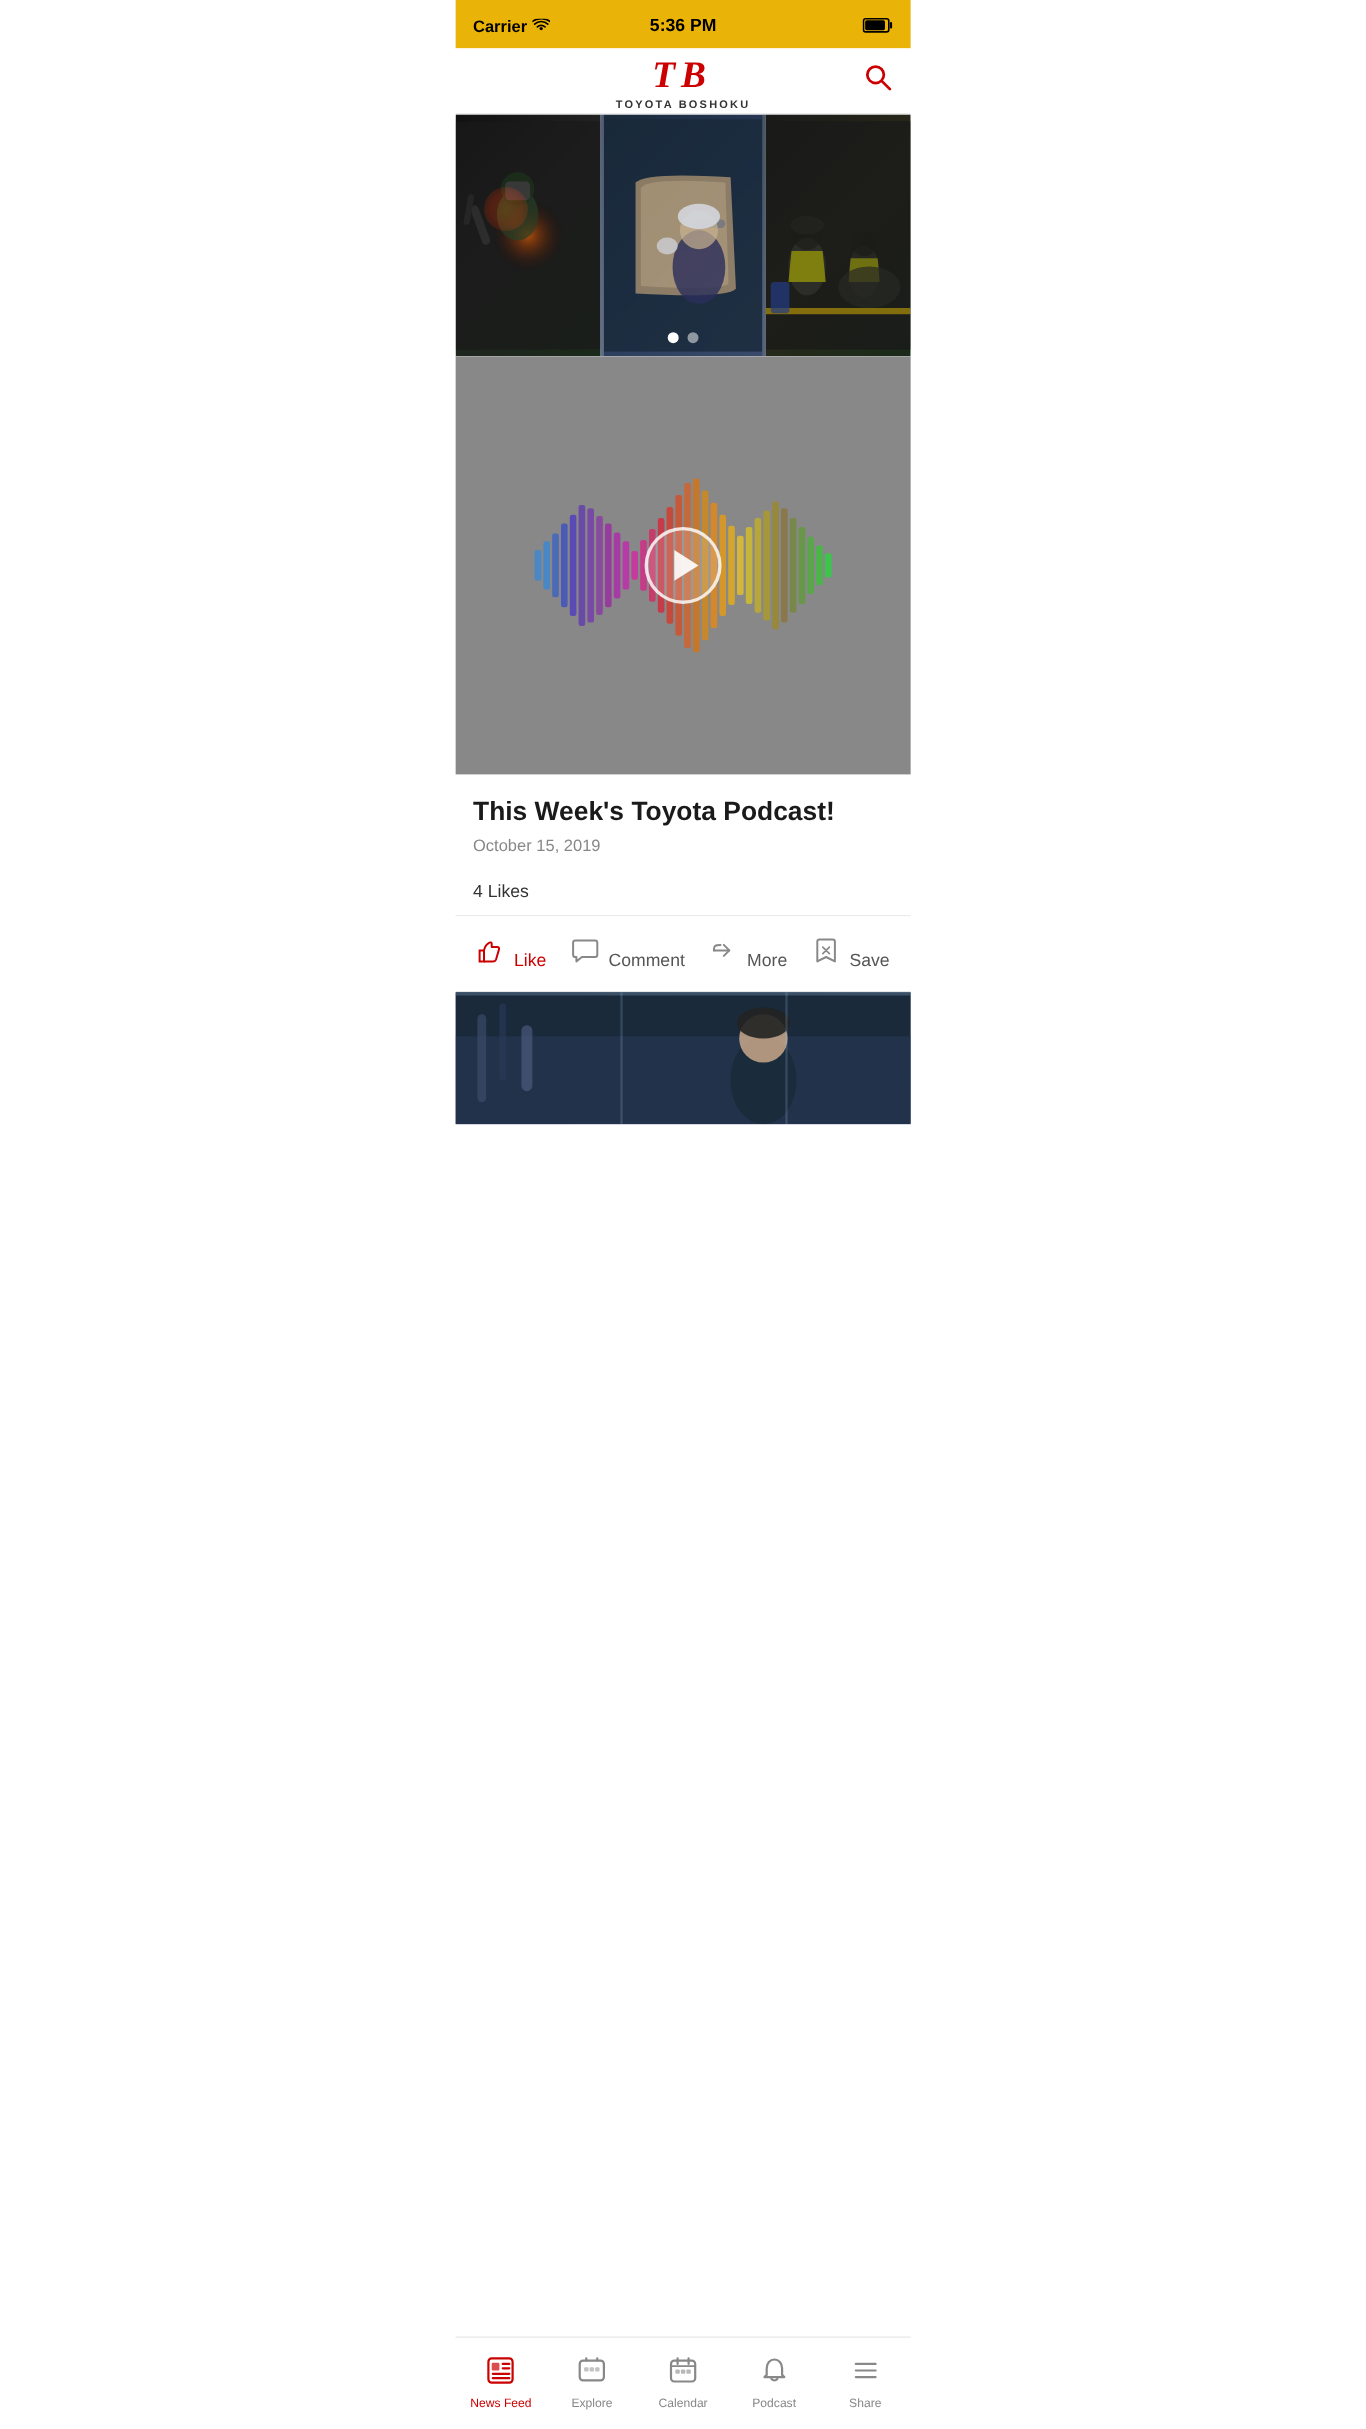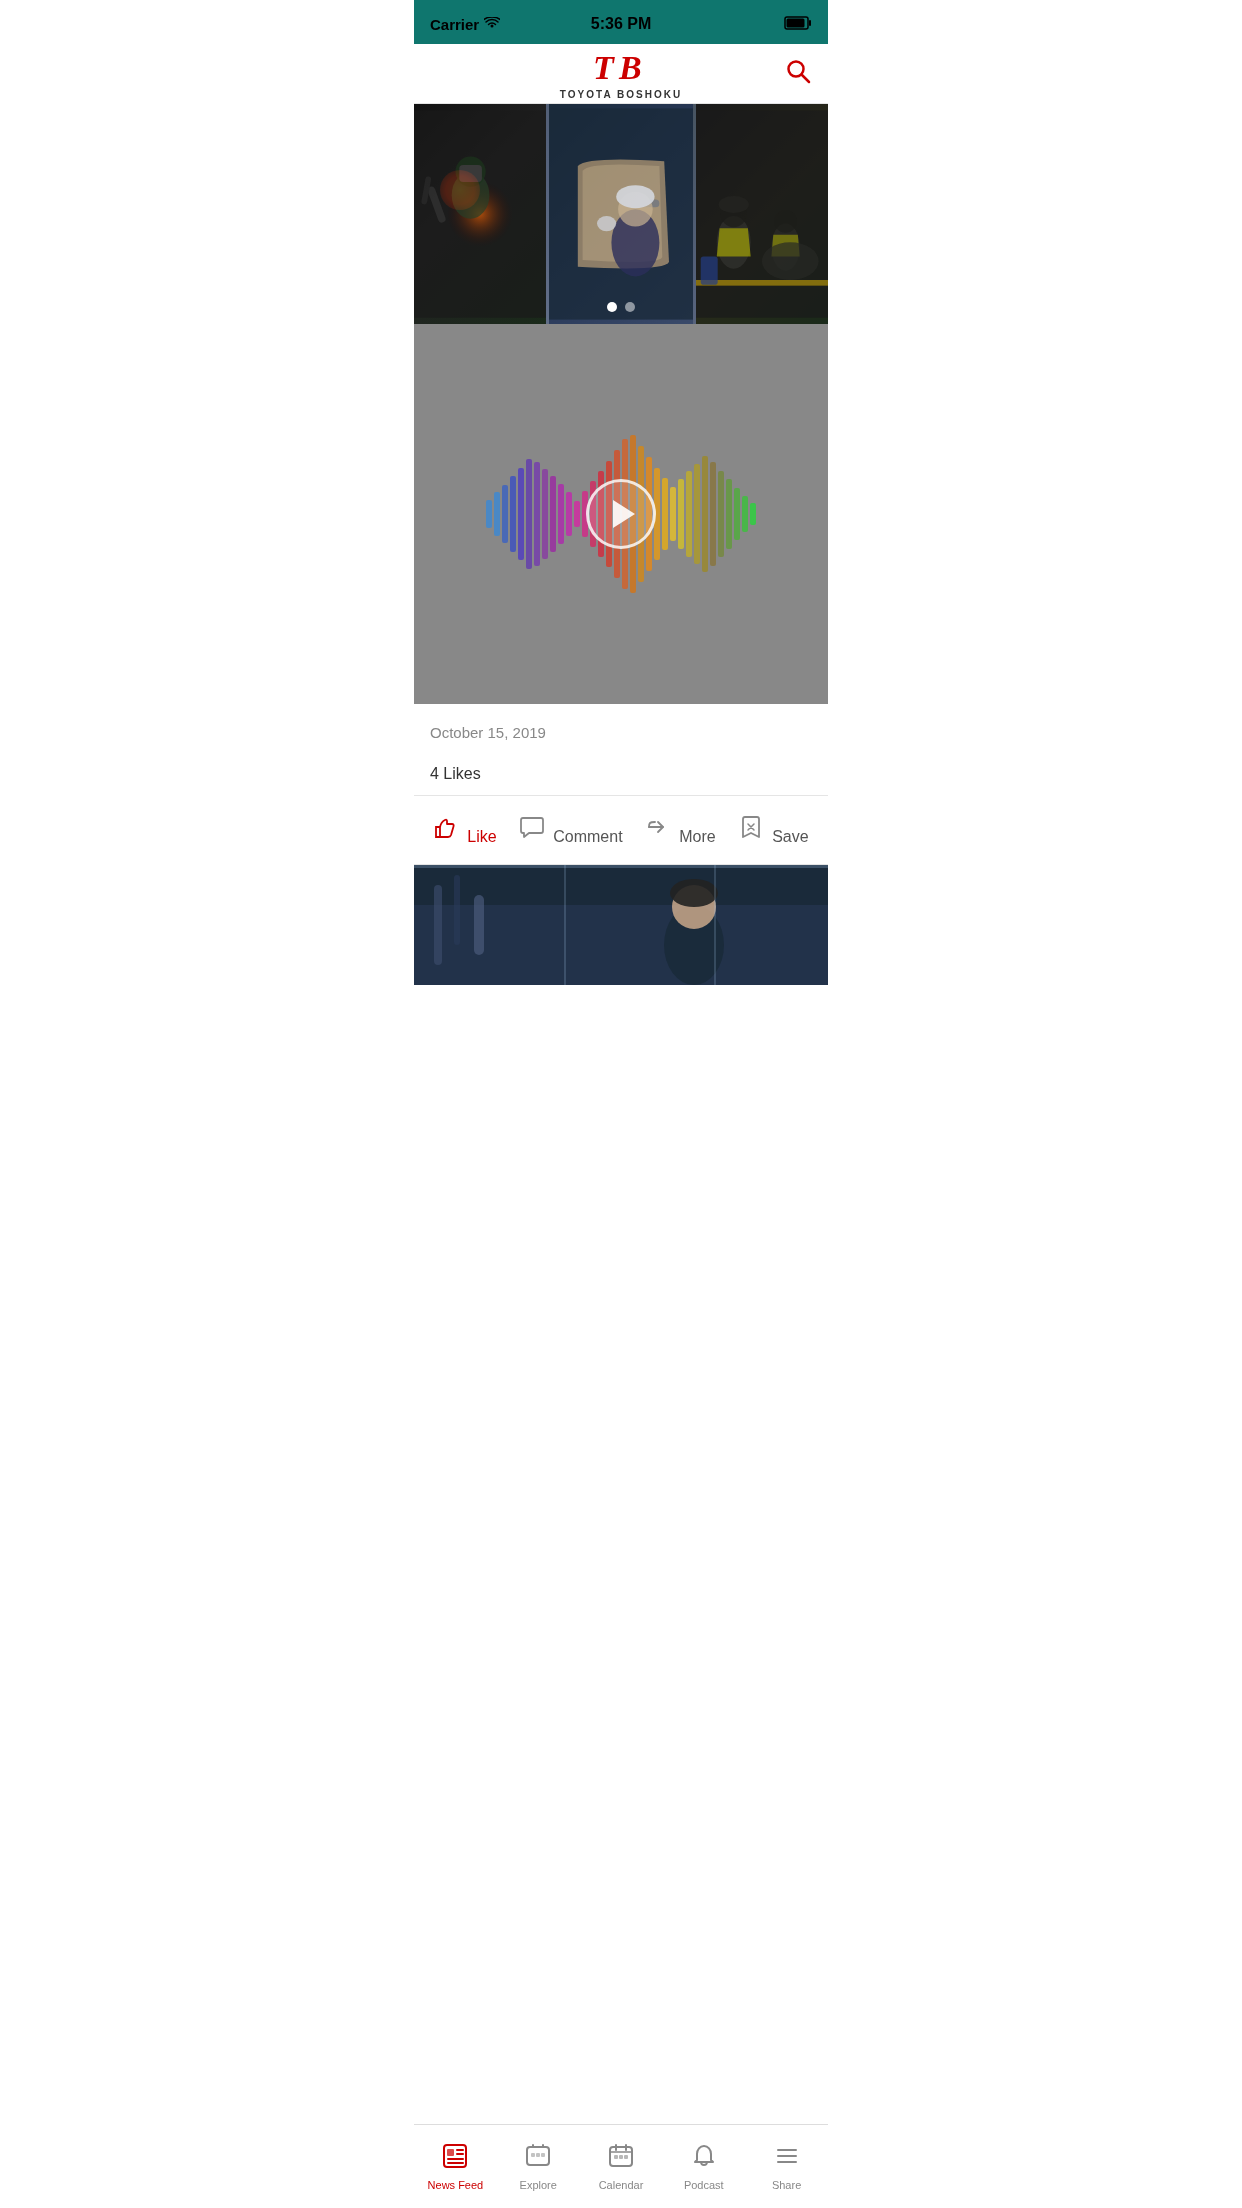--- a/index.html
+++ b/index.html
@@ -11,21 +11,21 @@
       margin: 0 auto;
       overflow-x: hidden;
     }
 
     
     .status-bar {
       display: flex;
       justify-content: space-between;
       align-items: center;
       padding: 8px 16px 4px;
-      background: #0f766e;
+      background: #eab308;
       height: 44px;
     }
     .status-carrier {
       display: flex;
       align-items: center;
       gap: 5px;
       font-size: 15px;
       font-weight: 600;
     }
     .wifi-icon {
@@ -429,20 +429,21 @@
       <div class="wave-bar" style="height: 52.7059px; background-color: rgb(85, 170, 68); min-width: 5px; flex-shrink: 0;"></div>
       <div class="wave-bar" style="height: 36.7647px; background-color: rgb(68, 187, 68); min-width: 5px; flex-shrink: 0;"></div>
       <div class="wave-bar" style="height: 21.5294px; background-color: rgb(51, 204, 68); min-width: 5px; flex-shrink: 0;"></div>
     </div>
   <div class="play-btn-overlay">
     <div class="play-triangle"></div>
   </div>
 </div>
 
 <div class="article-info">
+  <h1 class="article-title">This Week's Toyota Podcast!</h1>
   <p class="article-date">October 15, 2019</p>
 </div>
 
 <div class="article-likes">4 Likes</div>
 
 <div class="action-bar">
   <button class="action-btn active">
     <span class="action-icon">
       <svg width="26" height="26" viewBox="0 0 26 26">
         <path d="M3 13 L3 23 L7 23 L7 13 Z" fill="none" stroke="#cc0000" stroke-width="1.8"></path>

